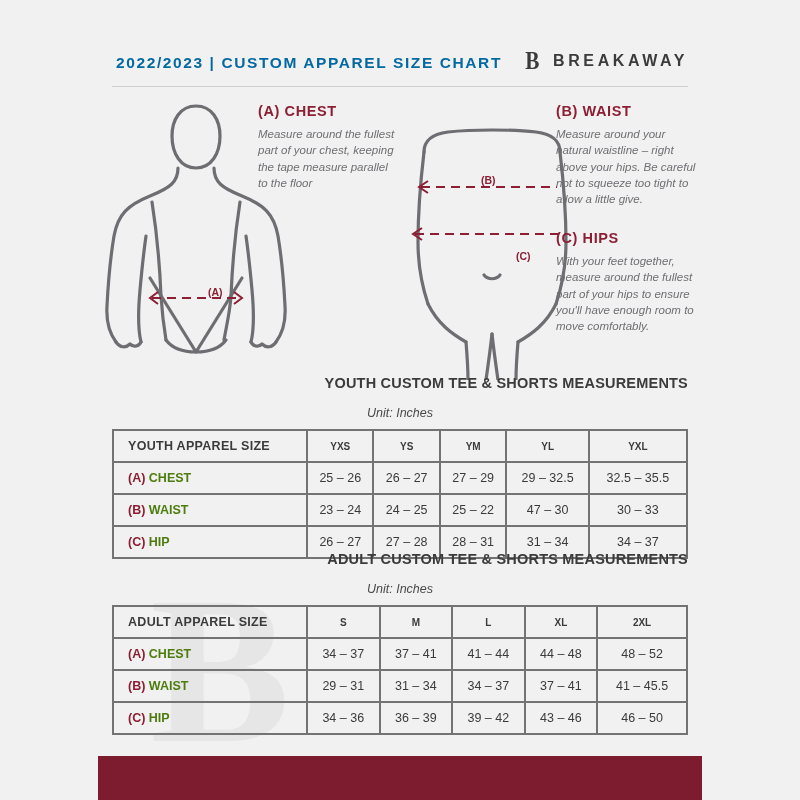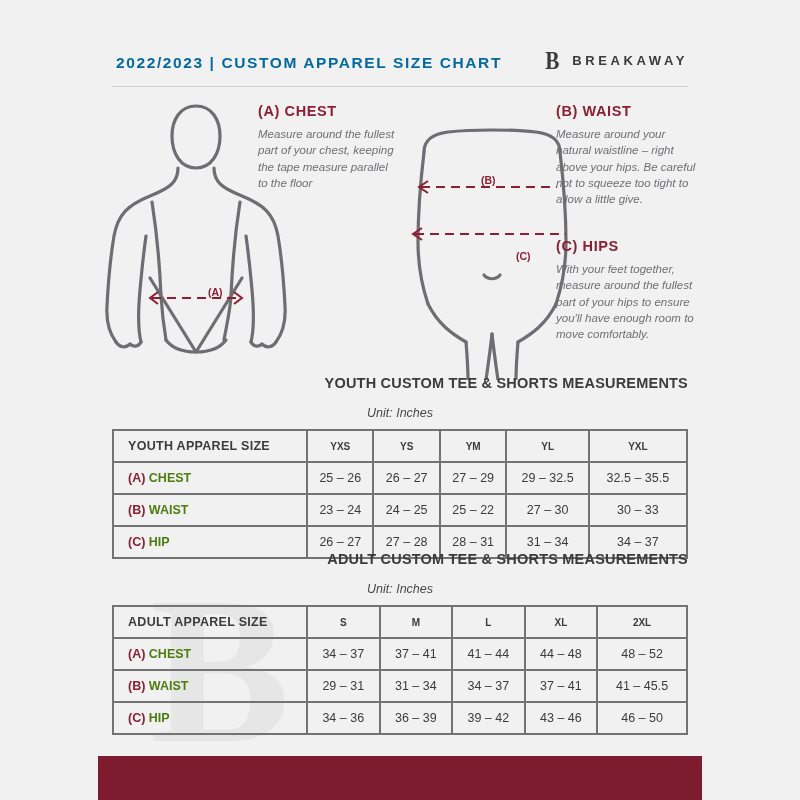--- a/index.html
+++ b/index.html
@@ -72,21 +72,21 @@
   }
   .brand-mark {
     font-family: "Liberation Serif", serif;
     font-weight: bold;
     font-size: 25px;
     color: #3b3b3b;
     line-height: 1;
     transform: scaleX(0.85);
   }
   .brand-name {
-    font-size: 13px;
+    font-size: 16px;
     font-weight: bold;
     letter-spacing: 3.6px;
     color: #3b3b3b;
   }
   .header-rule {
     position: absolute;
     left: 112px;
     right: 112px;
     top: 66px;
     height: 1px;
@@ -116,21 +116,21 @@
     white-space: nowrap;
   }
   .callout-body {
     font-size: 11.5px;
     font-style: italic;
     color: #6f6f74;
     line-height: 1.42;
   }
   .callout-a { left: 258px; top: 13px; width: 140px; }
   .callout-b { left: 556px; top: 13px; width: 145px; }
-  .callout-c { left: 556px; top: 148px; width: 145px; }
+  .callout-c { left: 556px; top: 140px; width: 145px; }
 
   .marker {
     position: absolute;
     font-size: 10.5px;
     font-weight: bold;
     color: #8c1f33;
   }
 
   
   .section {
@@ -338,21 +338,21 @@
             <td>32.5 – 35.5</td>
           </tr>
           <tr>
             <td class="rowhead">
               <span class="lbl">(B)</span> 
               <span class="rowlabel-text">WAIST</span>
             </td>
             <td>23 – 24</td>
             <td>24 – 25</td>
             <td>25 – 22</td>
-            <td>27 – 30</td>
+            <td>47 – 30</td>
             <td>30 – 33</td>
           </tr>
           <tr>
             <td class="rowhead">
               <span class="lbl">(C)</span> 
               <span class="rowlabel-text">HIP</span>
             </td>
             <td>26 – 27</td>
             <td>27 – 28</td>
             <td>28 – 31</td>

